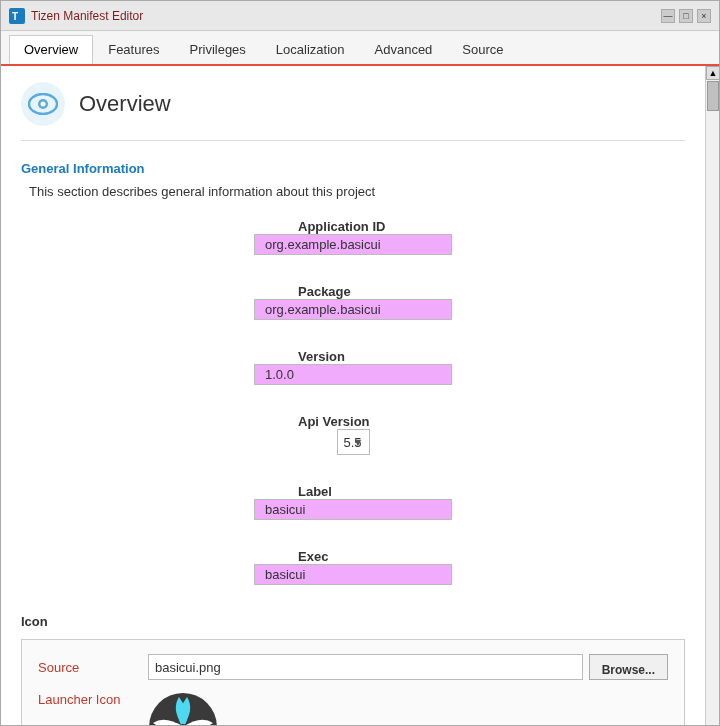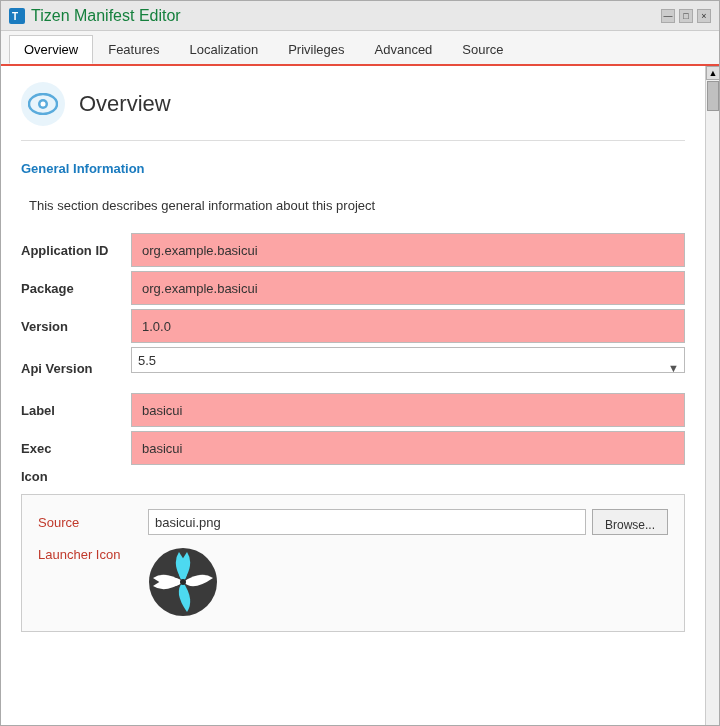--- a/index.html
+++ b/index.html
@@ -36,22 +36,22 @@
       align-items: center;
       gap: 6px;
     }
 
     .title-icon {
       width: 16px;
       height: 16px;
     }
 
     .title-text {
-      font-size: 16px;
-      color: #15803d;
+      font-size: 12px;
+      color: #7f1d1d;
       text-align: center;
     }
 
     .title-bar-controls {
       display: flex;
       gap: 4px;
     }
 
     .title-btn {
       width: 14px;
@@ -156,49 +156,50 @@
     .overview-title {
       font-size: 22px;
       font-weight: 300;
       color: #333;
     }
 
     .section-title {
       color: #1a7bbf;
       font-size: 13px;
       font-weight: bold;
-      margin-bottom: 22px;
+      margin-bottom: 8px;
     }
 
     .section-desc {
       font-size: 13px;
       color: #333;
       margin-bottom: 20px;
       margin-left: 8px;
     }
 
     .form-row {
       display: flex;
       align-items: center;
-      margin-bottom: 4px;
+      margin-bottom: 29px;
+      flex-direction: column;
     }
 
     .form-label {
       width: 110px;
       font-size: 13px;
       font-weight: bold;
       color: #333;
       flex-shrink: 0;
     }
 
     .form-input {
       flex: 1;
       height: 34px;
       border: 1px solid #bbb;
-      background: #fca5a5;
+      background: #f0abfc;
       padding: 2px 10px;
       font-size: 13px;
       color: #333;
       outline: none;
     }
 
     .form-select-wrapper {
       flex: 1;
       position: relative;
       height: 42px;
@@ -285,20 +286,21 @@
 
     .browse-btn {
       height: 26px;
       padding: 8px 12px;
       background: #f0f0f0;
       border: 1px solid #aaa;
       font-size: 12px;
       cursor: pointer;
       color: #333;
       white-space: nowrap;
+      font-weight: bold;
     }
 
     .launcher-icon-row {
       display: flex;
       gap: 0;
     }
 
     .launcher-label {
       width: 110px;
       font-size: 13px;
@@ -327,22 +329,22 @@
     <div class="title-bar-controls">
       <div class="title-btn">—</div>
       <div class="title-btn">□</div>
       <div class="title-btn">×</div>
     </div>
   </div>
 
   <div class="tab-bar">
     <div class="tab active">Overview</div>
     <div class="tab">Features</div>
+    <div class="tab">Privileges</div>
     <div class="tab">Localization</div>
-    <div class="tab">Privileges</div>
     <div class="tab">Advanced</div>
     <div class="tab">Source</div>
   </div>
 
   <div class="content-area">
 
     <div class="scrollbar-track">
       <div class="scrollbar-arrow">▲</div>
       <div class="scrollbar-thumb"></div>
     </div>

